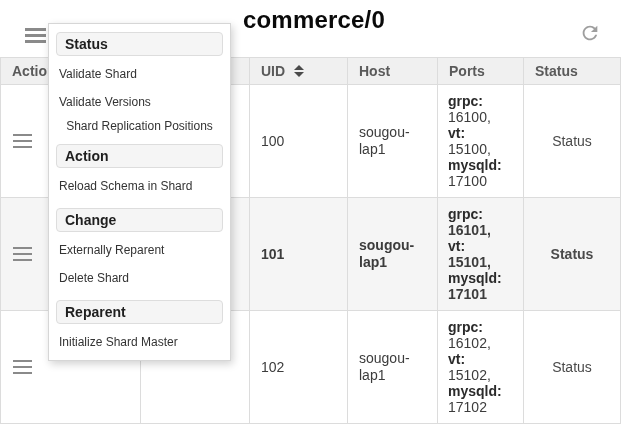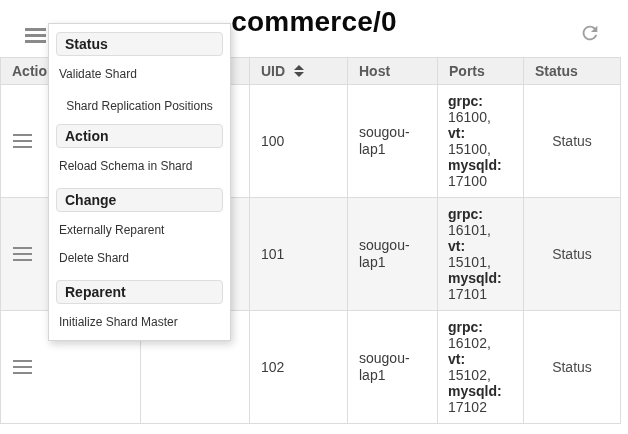--- a/index.html
+++ b/index.html
@@ -3,21 +3,21 @@
 <meta charset="utf-8">
 <style>
   * { margin: 0; padding: 0; box-sizing: border-box; }
   html, body { width: 628px; height: 434px; background: #fff; overflow: hidden; }
   body { font-family: "Liberation Sans", sans-serif; color: #333; position: relative; }
 
   
   .toolbar { position: relative; height: 57px; background: #fff; }
   .page-title {
     position: absolute; left: 0; right: 0; top: 6px;
-    text-align: center; font-size: 28px; font-weight: bold; color: #0a0a0a;
+    text-align: center; font-size: 24px; font-weight: bold; color: #0a0a0a;
     letter-spacing: 0.2px;
   }
   .menu-btn {
     position: absolute; left: 25px; top: 28px; width: 21px; height: 15px;
     display: flex; flex-direction: column; justify-content: space-between; cursor: pointer;
   }
   .menu-btn .bar { height: 3px; background: #8a8a8a; }
   .refresh-btn { position: absolute; right: 27px; top: 22px; width: 22px; height: 22px; cursor: pointer; }
   .refresh-btn svg { width: 22px; height: 22px; fill: #9e9e9e; }
 
@@ -28,21 +28,21 @@
   }
   table.tablets th, table.tablets td { border: 1px solid #dcdcdc; vertical-align: middle; }
   table.tablets thead tr { height: 27px; }
   table.tablets tbody tr { height: 87px; }
   table.tablets th {
     background: #f0f0f0; font-size: 14px; font-weight: bold; color: #5a5a5a;
     text-align: left; padding-left: 11px; white-space: nowrap; overflow: hidden;
   }
   th.col-action { padding-left: 8px; }
   td { font-size: 14px; color: #3c3c3c; }
-  tbody tr.striped td { background: #f5f5f5; }
+  tbody tr.striped td { background: #f5f5f5; font-weight: bold; }
   td.cell-uid, td.cell-host { padding-left: 11px; }
   td.cell-host { line-height: 17px; overflow-wrap: break-word; padding-right: 22px; }
   td.cell-ports { padding: 8px 15px 8px 10px; line-height: 16px; overflow-wrap: break-word; }
   td.cell-ports b { color: #2b2b2b; }
   td.cell-status { text-align: center; color: #4a4a4a; }
   td.cell-action { padding-left: 12px; }
 
   .row-menu-icon {
     width: 19px; height: 14px; display: flex; flex-direction: column;
     justify-content: space-between; cursor: pointer;
@@ -68,21 +68,21 @@
   }
   .menu-header {
     margin: 8px 7px 4px 7px; padding: 4px 8px;
     background: #f5f5f5; border: 1px solid #ddd; border-radius: 4px;
     font-size: 14px; font-weight: bold; color: #1f1f1f; line-height: 14px;
   }
   .menu-header.first { margin-top: 0; }
   .menu-item {
     padding: 7px 10px; font-size: 12px; color: #333; line-height: 14px; cursor: pointer;
   }
-  .menu-item.wrapped { text-align: center; line-height: 16px; padding: 2px 10px; margin-top: 8px; }
+  .menu-item.wrapped { text-align: center; line-height: 16px; padding: 2px 10px; }
 </style>
 </head>
 <body>
 
 <div class="toolbar">
   <div class="menu-btn">
     <div class="bar"></div>
     <div class="bar"></div>
     <div class="bar"></div>
   </div>
@@ -155,20 +155,21 @@
       <td class="cell-host">sougou-lap1</td>
       <td class="cell-ports"><b>grpc:</b> <span>16102,</span> <b>vt:</b> <span>15102,</span> <b>mysqld:</b> <span>17102</span></td>
       <td class="cell-status">Status</td>
     </tr>
   </tbody>
 </table>
 
 <div class="dropdown">
   <div class="menu-header first">Status</div>
   <div class="menu-item">Validate Shard</div>
+  <div class="menu-item">Validate Versions</div>
   <div class="menu-item wrapped">Shard Replication Positions</div>
   <div class="menu-header">Action</div>
   <div class="menu-item">Reload Schema in Shard</div>
   <div class="menu-header">Change</div>
   <div class="menu-item">Externally Reparent</div>
   <div class="menu-item">Delete Shard</div>
   <div class="menu-header">Reparent</div>
   <div class="menu-item">Initialize Shard Master</div>
 </div>
 

